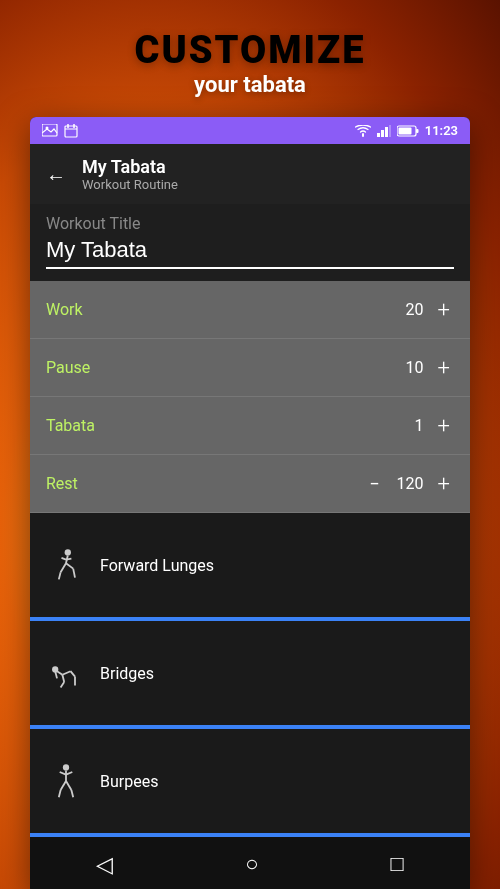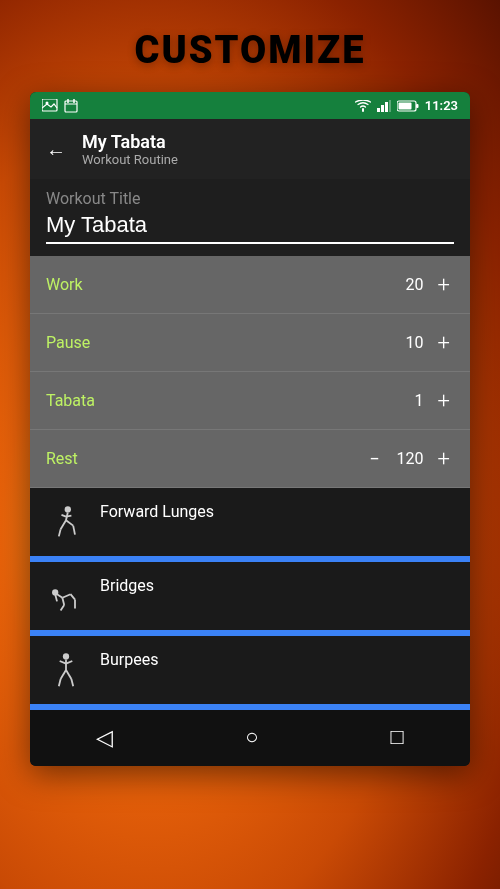--- a/index.html
+++ b/index.html
@@ -50,21 +50,21 @@
       z-index: 1;
       background: #1a1a1a;
       border-radius: 6px;
       margin: 0 30px;
       overflow: hidden;
       box-shadow: 0 8px 32px rgba(0,0,0,0.5);
     }
 
     
     .status-bar {
-      background: #15803d;
+      background: #8b5cf6;
       padding: 6px 12px;
       display: flex;
       align-items: center;
       justify-content: space-between;
     }
 
     .status-left {
       display: flex;
       gap: 6px;
       align-items: center;
@@ -181,23 +181,24 @@
       padding: 2px 4px;
     }
 
     
     .exercise-list {
       background: #1a1a1a;
     }
 
     .exercise-item {
       display: flex;
+      align-items: center;
       gap: 14px;
-      padding: 14px 16px;
-      border-bottom: 6px solid #3b82f6;
+      padding: 32px 16px;
+      border-bottom: 4px solid #3b82f6;
     }
 
     .exercise-icon {
       width: 40px;
       height: 40px;
       flex-shrink: 0;
       display: flex;
       align-items: center;
       justify-content: center;
     }
@@ -230,20 +231,21 @@
       height: 36px;
     }
   </style>
 </head>
 <body>
 
 <div class="bg"></div>
 
 <div class="headline">
   <div class="headline-customize">CUSTOMIZE</div>
+  <div class="headline-subtitle">your tabata</div>
 </div>
 
 <div class="phone-card">
 
   <div class="status-bar">
     <div class="status-left">
 
       <svg width="16" height="13" viewBox="0 0 16 13">
         <rect x="0" y="0" width="15" height="12" rx="1" fill="none" stroke="#fff" stroke-width="1.2"></rect>
         <circle cx="5" cy="4" r="1.5" fill="#fff"></circle>

